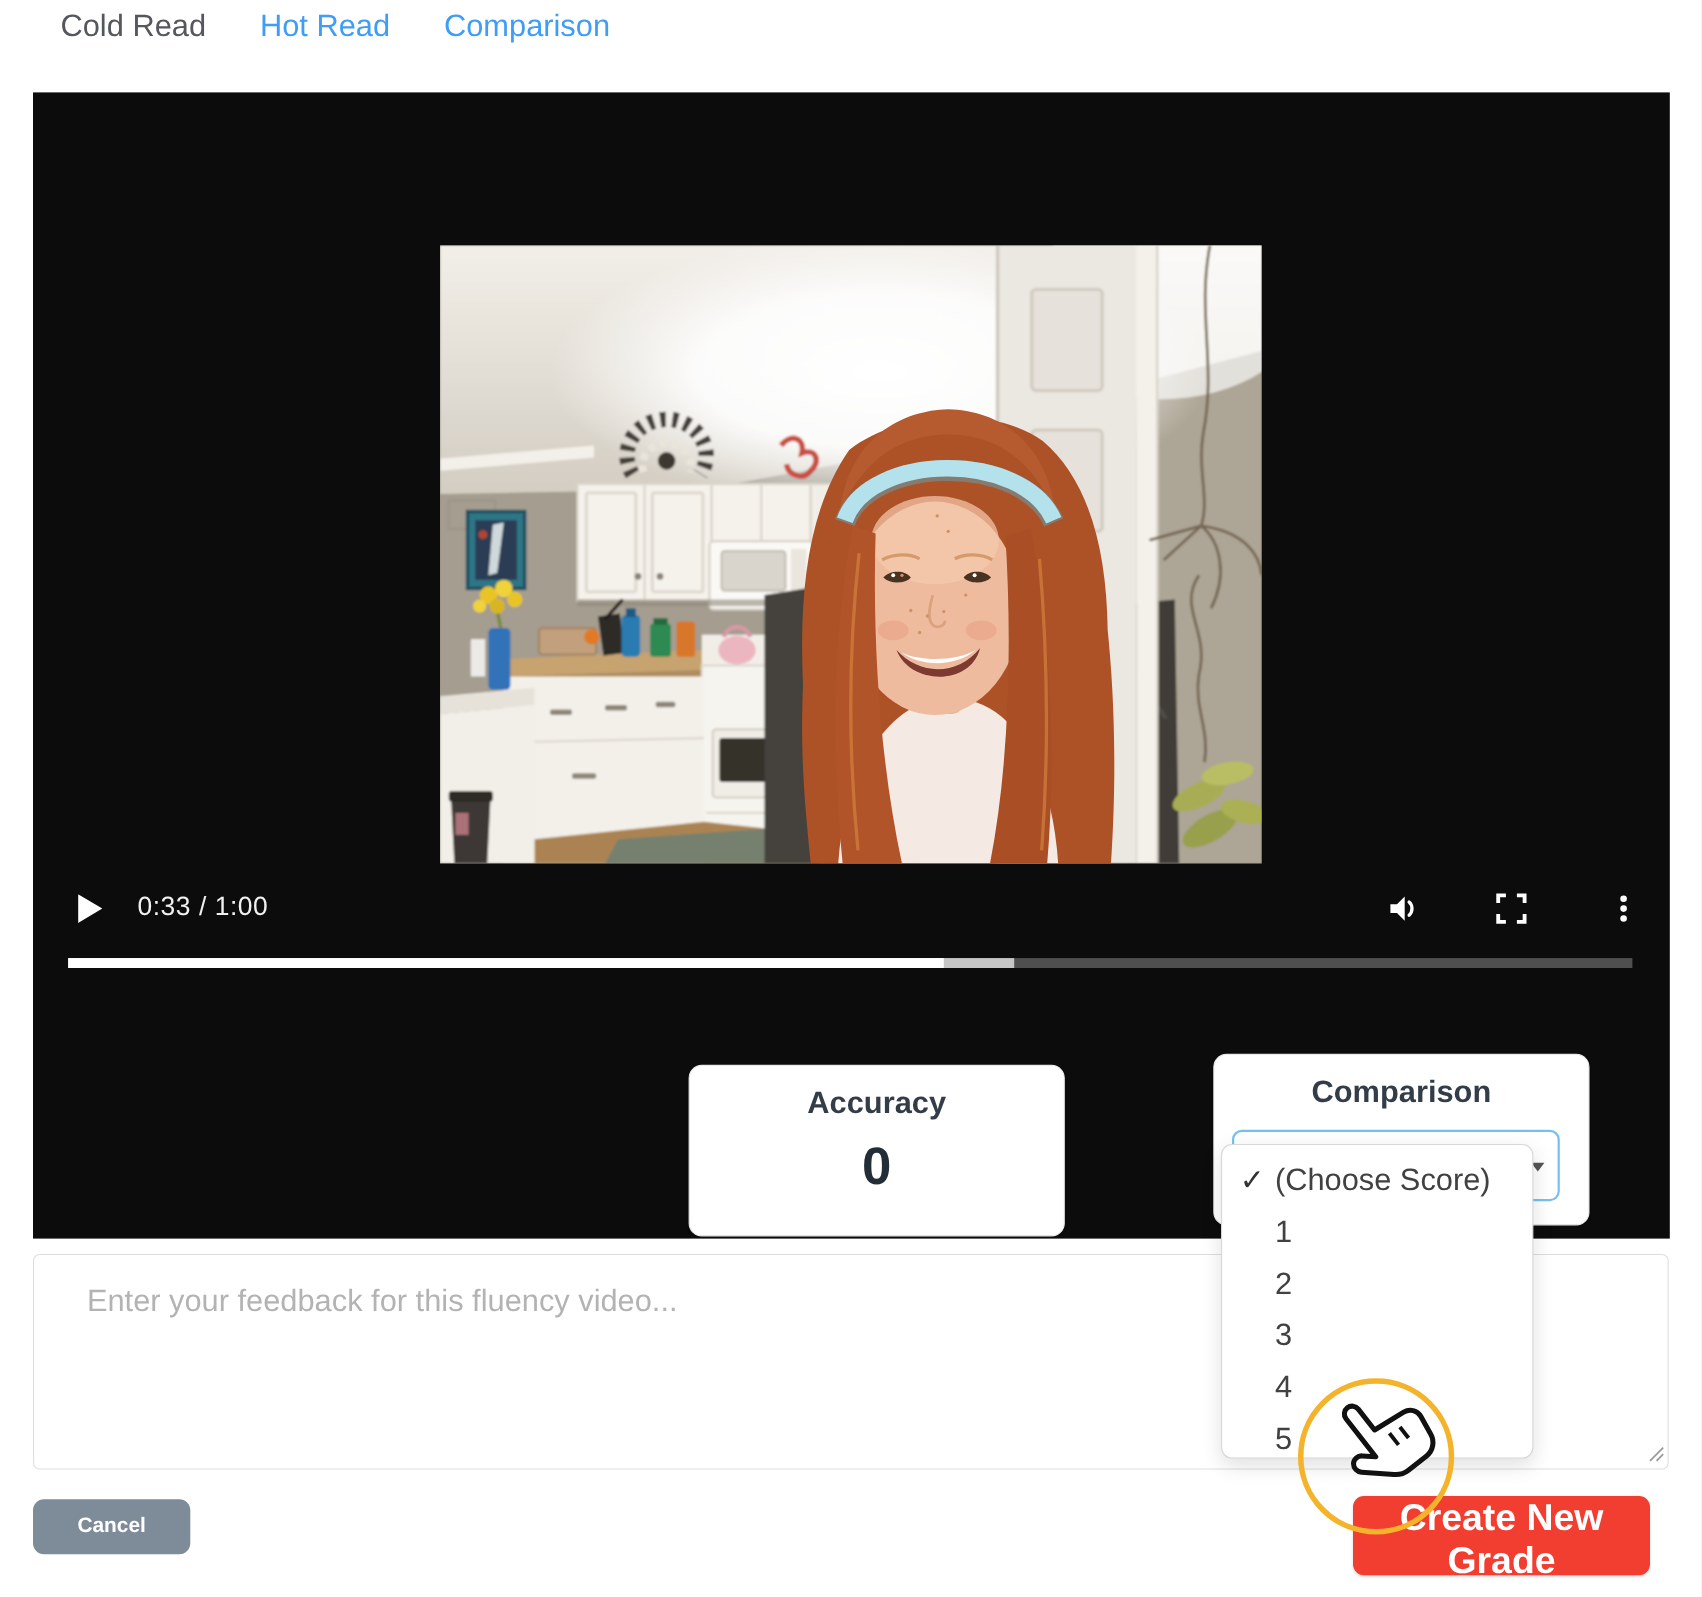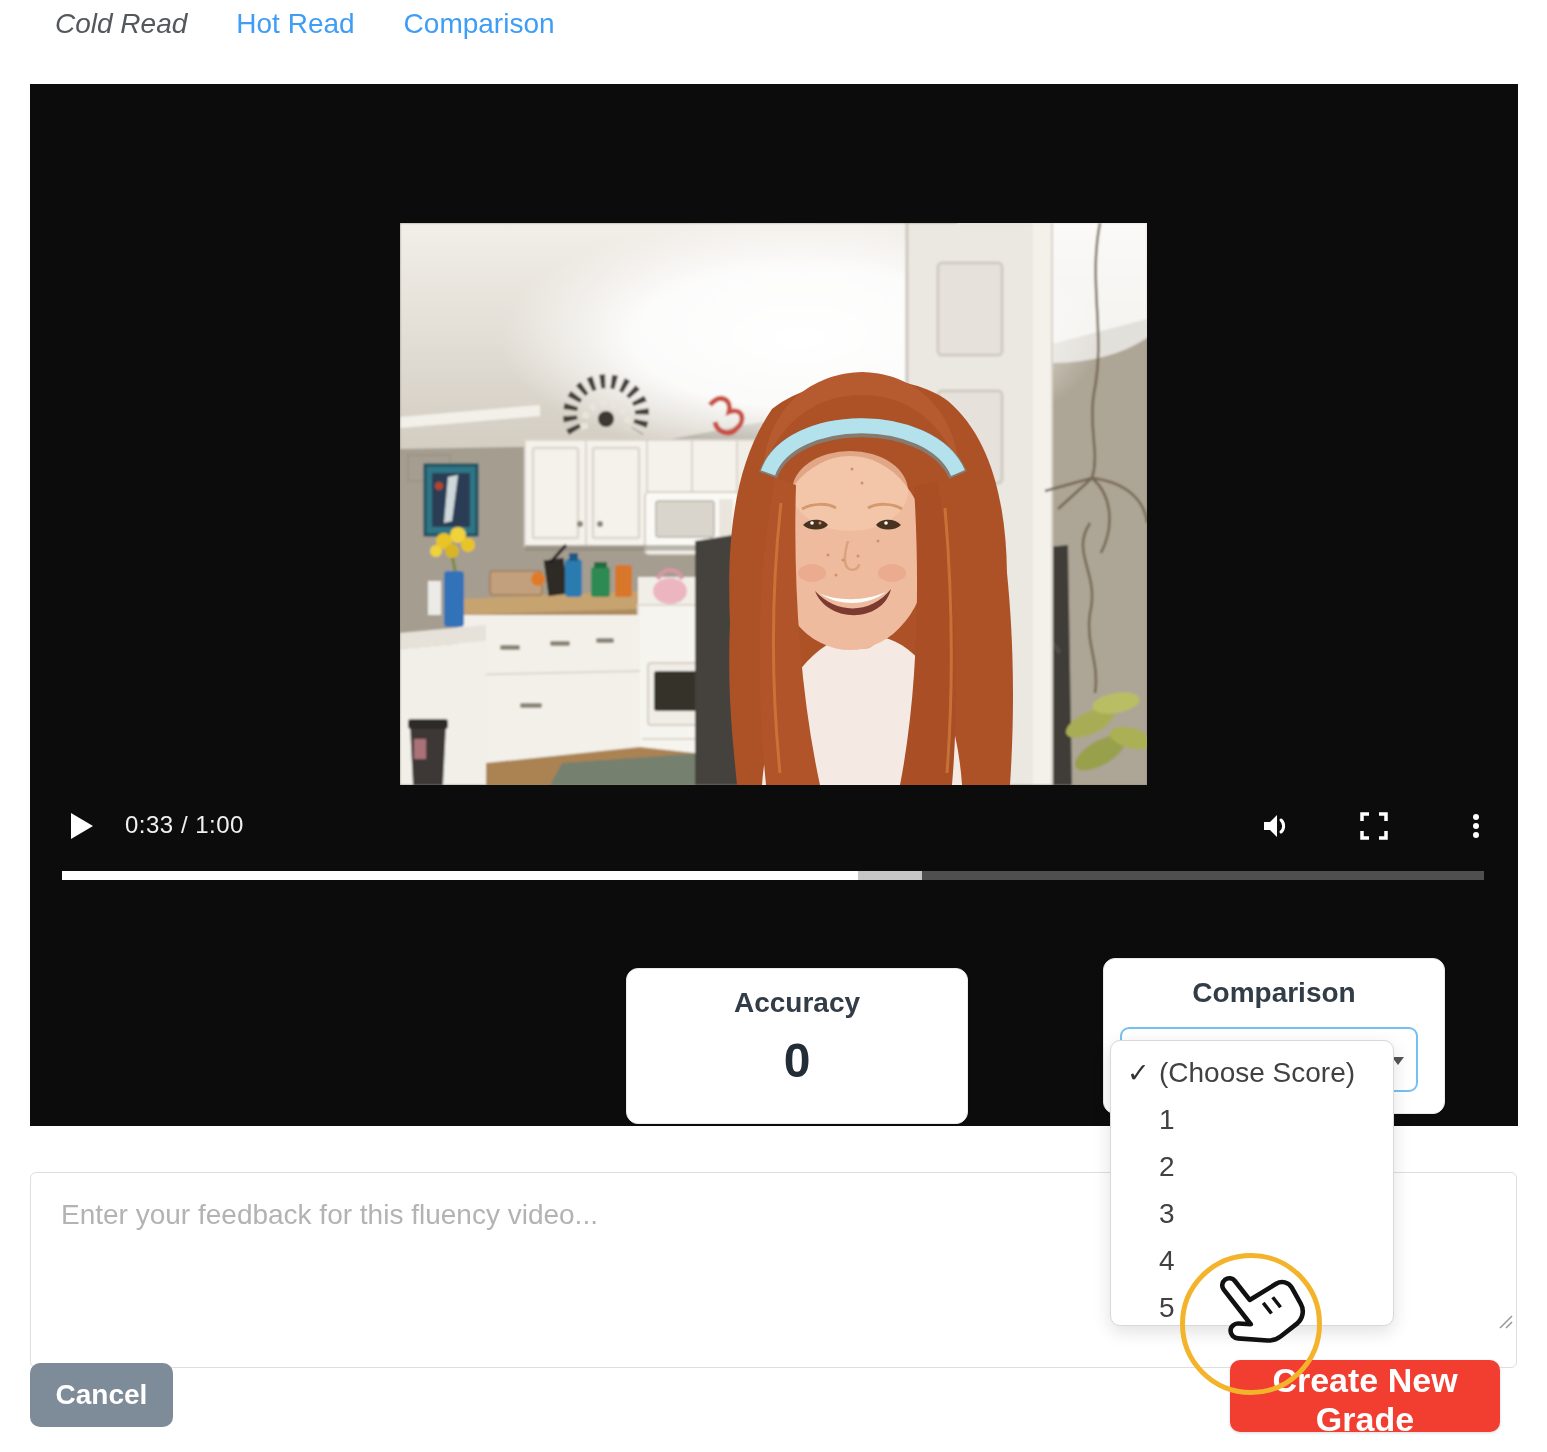--- a/index.html
+++ b/index.html
@@ -2,21 +2,21 @@
 <html><head>
 <meta charset="utf-8">
 <style>
   html,body{margin:0;padding:0;background:#ffffff;}
   .page{position:relative;width:1547px;height:1452px;background:#fff;overflow:hidden;
         font-family:"Liberation Sans", sans-serif;}
 
   
   .tabbar{position:absolute;left:55px;top:8px;display:flex;gap:49px;font-size:28px;}
   .tab{cursor:pointer;white-space:nowrap;}
-  .tab-current{color:#54575c;font-style:italic;}
+  .tab-current{color:#54575c;}
   .tab-link{color:#3f9df6;}
 
   
   .player{position:absolute;left:30px;top:84px;width:1488px;height:1042px;background:#0c0c0c;}
   .video-frame{position:absolute;left:370px;top:139px;width:747px;height:562px;overflow:hidden;background:#8f897d;}
   .video-frame svg{display:block;width:747px;height:562px;}
 
   .play-btn{position:absolute;left:41px;top:729px;width:22px;height:26px;cursor:pointer;}
   .play-btn svg{display:block;}
   .time-display{position:absolute;left:95px;top:727px;font-size:24px;color:#f0f0f0;letter-spacing:.5px;}
@@ -45,29 +45,29 @@
   
   .dropdown{position:absolute;left:1110px;top:1040px;width:284px;height:286px;background:#fff;
             border:1px solid #d8d8d8;border-radius:10px;box-shadow:0 6px 18px rgba(0,0,0,.12);
             z-index:30;padding-top:8px;box-sizing:border-box;}
   .dd-option{position:relative;height:47px;display:flex;align-items:center;padding-left:48px;
              font-size:28px;color:#414141;cursor:pointer;}
   .dd-check{position:absolute;left:16px;top:8px;font-size:27px;color:#333;}
 
   
   .feedback{position:absolute;left:30px;top:1140px;width:1487px;height:196px;box-sizing:border-box;
-            border:1px solid #dedede;border-radius:6px;padding:26px 30px;font-size:28px;resize:none;
-            font-family:"Liberation Sans", sans-serif;color:#333;background:#fff;outline:none;margin-top:32px;}
+            border:1px solid #dedede;border-radius:6px;padding:26px 48px;font-size:28px;resize:none;
+            font-family:"Liberation Sans", sans-serif;color:#333;background:#fff;outline:none;}
   .feedback::placeholder{color:#b3b3b3;}
   .resize-grip{position:absolute;left:1496px;top:1312px;z-index:2;pointer-events:none;}
 
   
   .btn{position:absolute;border:none;border-radius:10px;color:#fff;font-weight:bold;cursor:pointer;
        font-family:"Liberation Sans", sans-serif;}
-  .btn-cancel{left:30px;top:1363px;width:143px;height:64px;background:#7e8b99;font-size:28px;}
+  .btn-cancel{left:30px;top:1363px;width:143px;height:50px;background:#7e8b99;font-size:19px;}
   .btn-create{left:1230px;top:1360px;width:270px;height:72px;background:#f23d31;font-size:34px;
               box-shadow:0 1px 3px rgba(0,0,0,.15);z-index:10;}
 
   
   .click-ring{position:absolute;left:1180px;top:1253px;width:132px;height:132px;border-radius:50%;
               border:5px solid #f3b42c;z-index:40;pointer-events:none;background:transparent;}
   .hand-cursor{position:absolute;left:1198px;top:1276px;z-index:41;pointer-events:none;
                transform:rotate(-38deg);transform-origin:30% 15%;}
 </style>
 </head>

